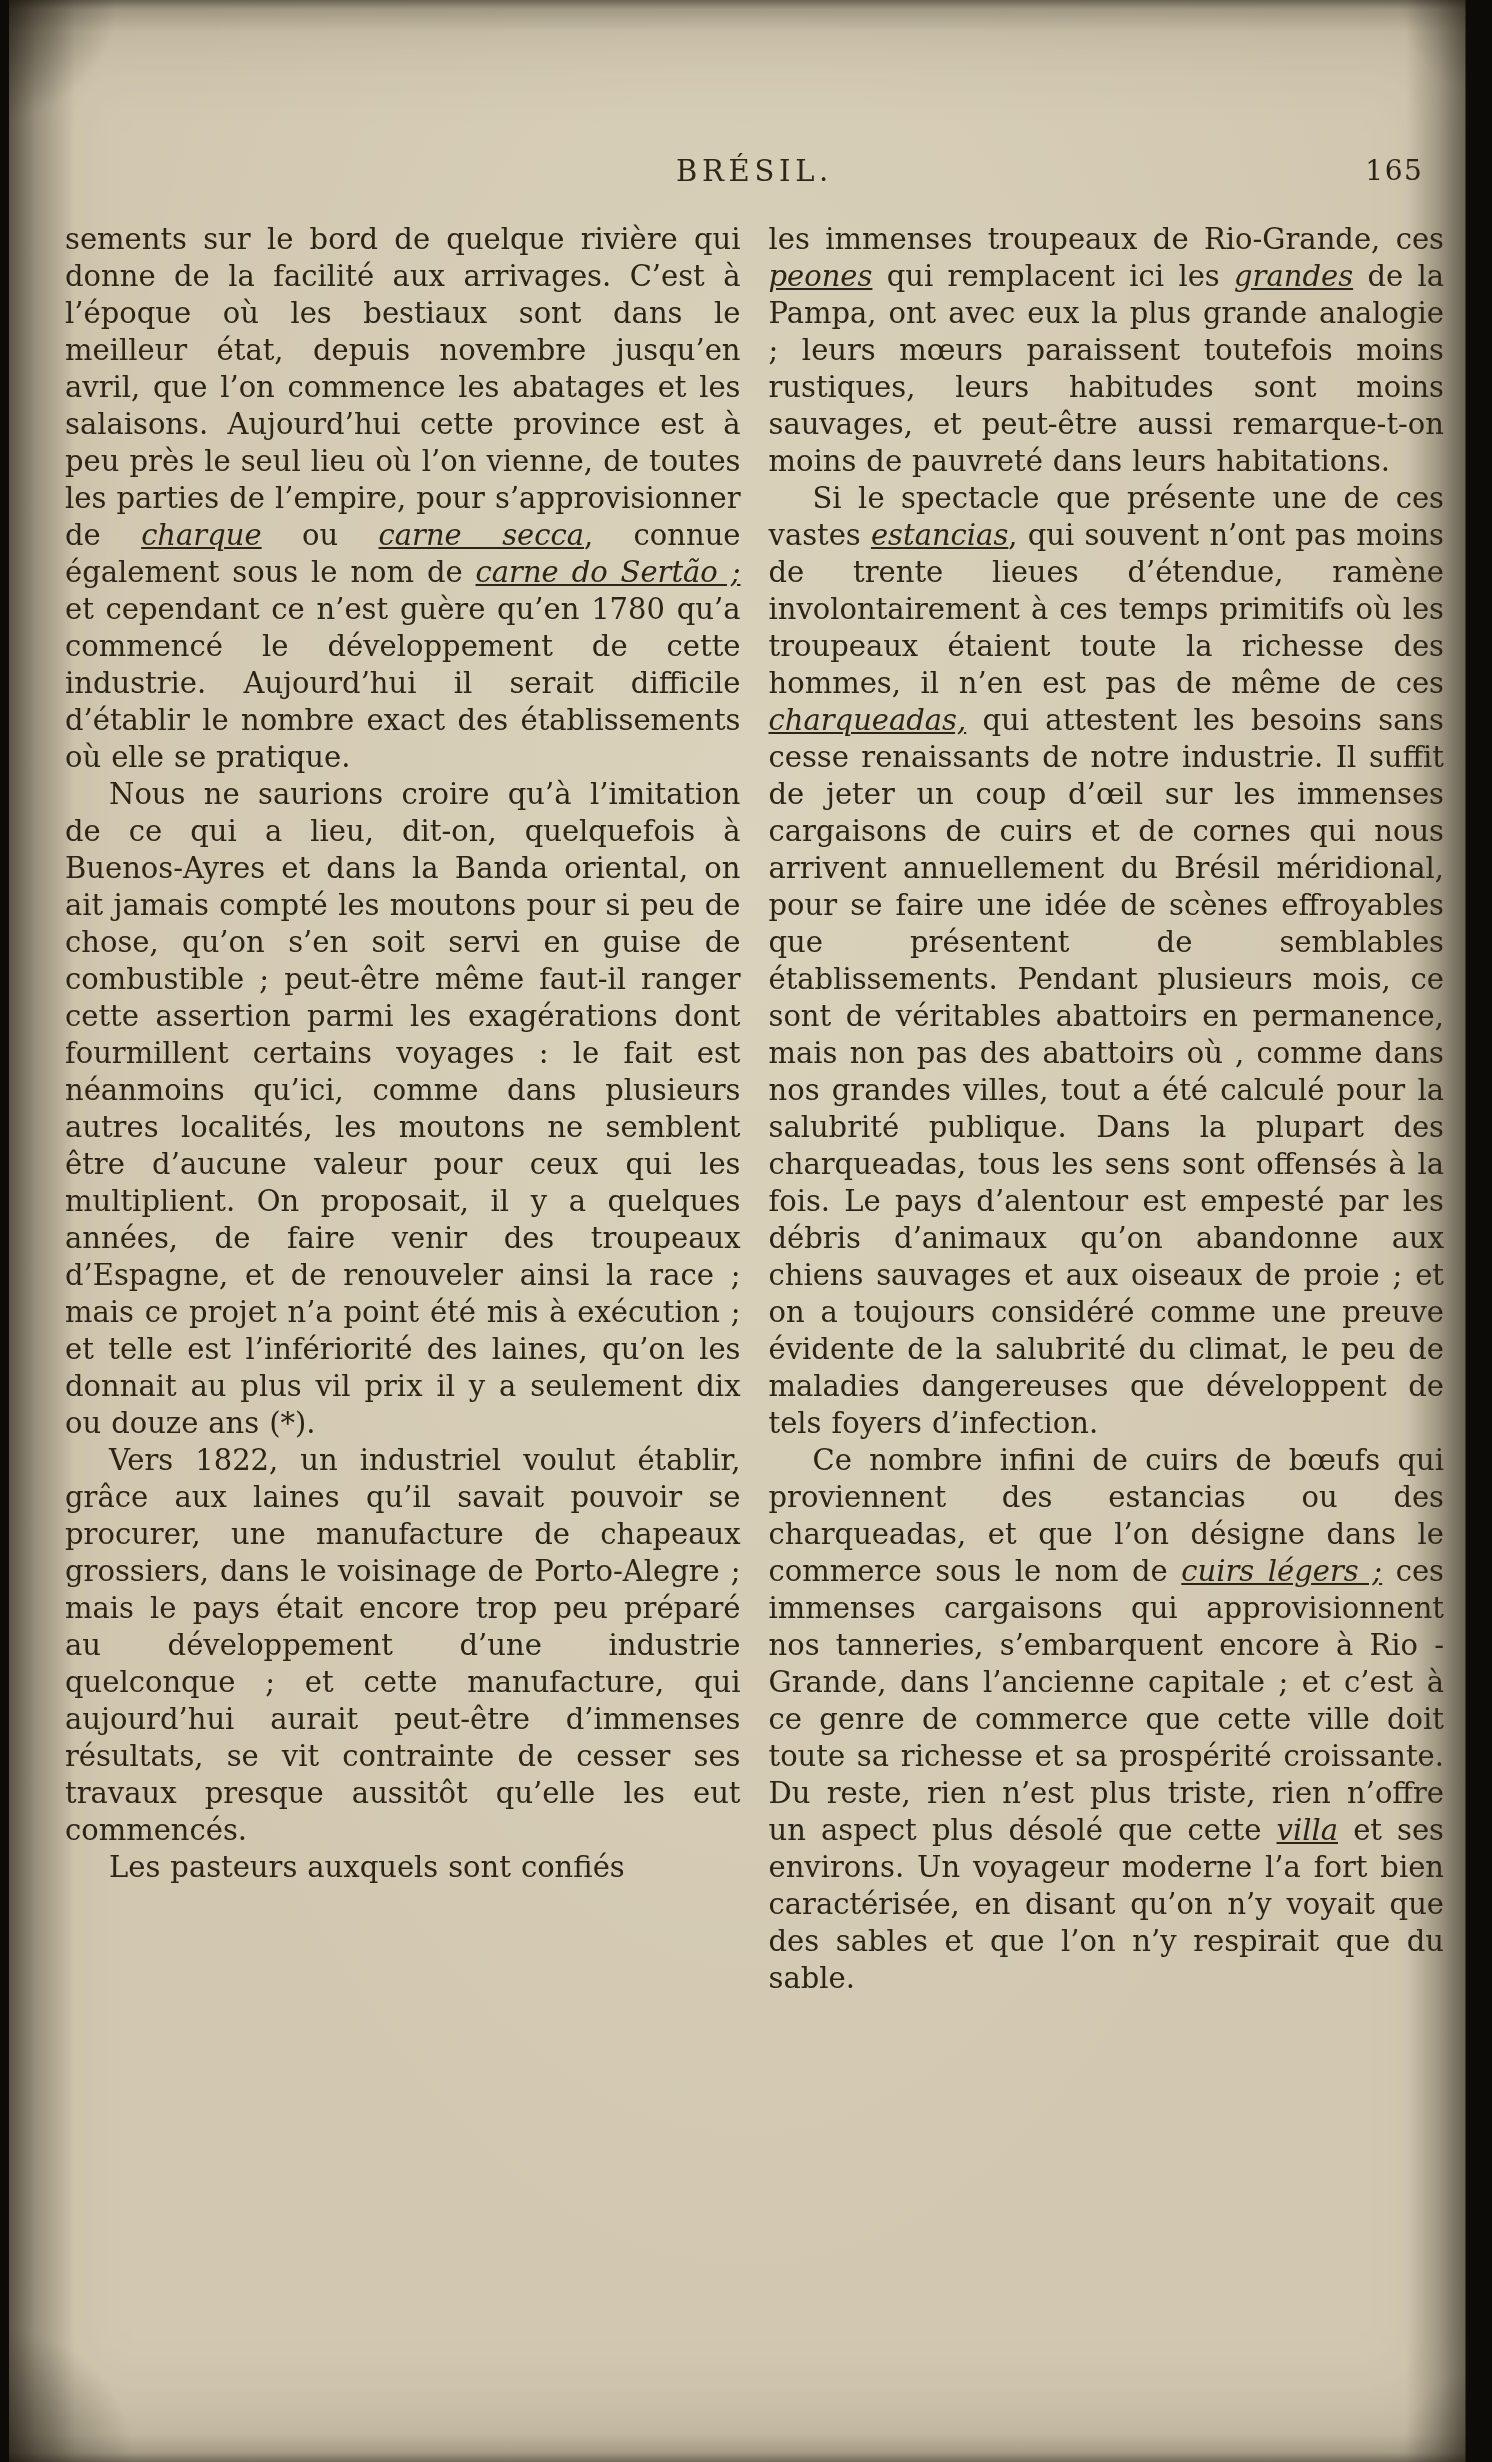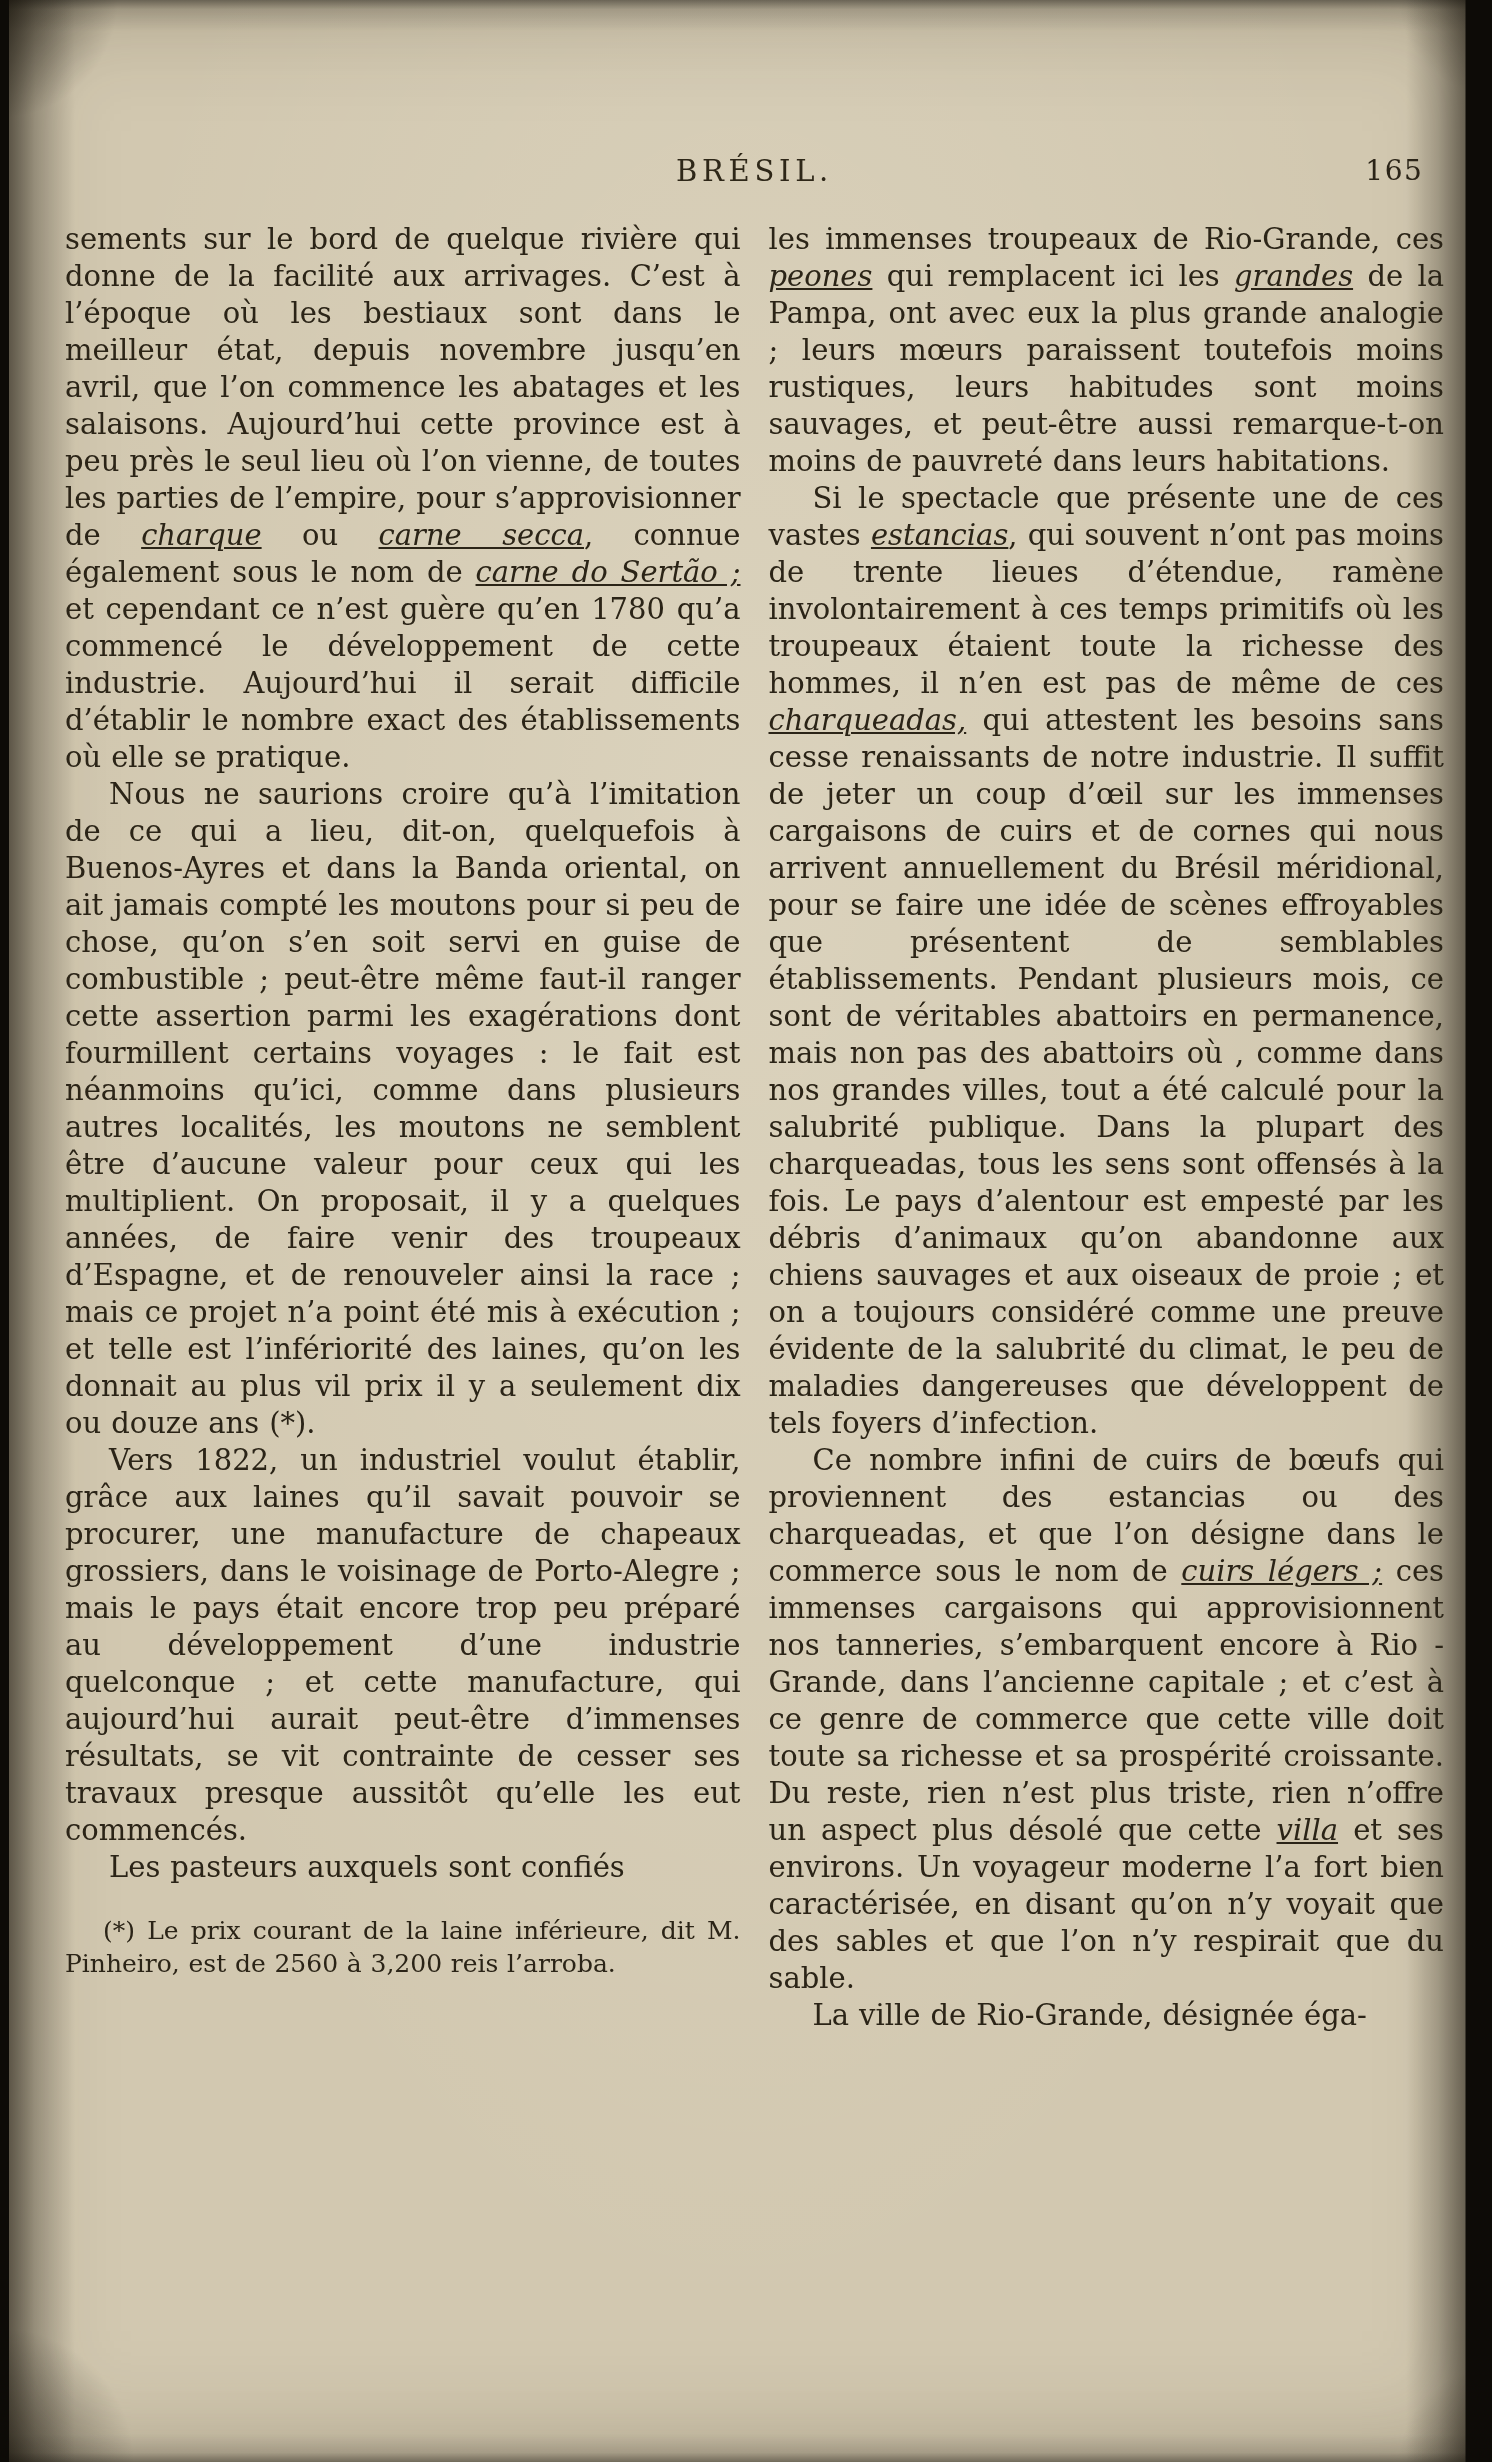--- a/index.html
+++ b/index.html
@@ -119,29 +119,25 @@
     </header>
 
     <div class="columns">
       <div class="col">
         <div class="paragraphs">
             <p class="para">sements sur le bord de quelque rivière qui donne de la facilité aux arrivages. C’est à l’époque où les bestiaux sont dans le meilleur état, depuis novembre jusqu’en avril, que l’on commence les abatages et les salaisons. Aujourd’hui cette province est à peu près le seul lieu où l’on vienne, de toutes les parties de l’empire, pour s’approvisionner de <i>charque</i> ou <i>carne secca</i>, connue également sous le nom de <i>carne do Sertão ;</i> et cependant ce n’est guère qu’en 1780 qu’a commencé le développement de cette industrie. Aujourd’hui il serait difficile d’établir le nombre exact des établissements où elle se pratique.</p>
             <p class="para indent">Nous ne saurions croire qu’à l’imitation de ce qui a lieu, dit-on, quelquefois à Buenos-Ayres et dans la Banda oriental, on ait jamais compté les moutons pour si peu de chose, qu’on s’en soit servi en guise de combustible ; peut-être même faut-il ranger cette assertion parmi les exagérations dont fourmillent certains voyages : le fait est néanmoins qu’ici, comme dans plusieurs autres localités, les moutons ne semblent être d’aucune valeur pour ceux qui les multiplient. On proposait, il y a quelques années, de faire venir des troupeaux d’Espagne, et de renouveler ainsi la race ; mais ce projet n’a point été mis à exécution ; et telle est l’infériorité des laines, qu’on les donnait au plus vil prix il y a seulement dix ou douze ans (*).</p>
             <p class="para indent">Vers 1822, un industriel voulut établir, grâce aux laines qu’il savait pouvoir se procurer, une manufacture de chapeaux grossiers, dans le voisinage de Porto-Alegre ; mais le pays était encore trop peu préparé au développement d’une industrie quelconque ; et cette manufacture, qui aujourd’hui aurait peut-être d’immenses résultats, se vit contrainte de cesser ses travaux presque aussitôt qu’elle les eut commencés.</p>
             <p class="para indent">Les pasteurs auxquels sont confiés</p>
           </div>
-        <div class="footnote-block">
-            <p class="para indent">(*) Le prix courant de la laine inférieure, dit M. Pinheiro, est de 2560 à 3,200 reis l’arroba.</p>
-          </div>
       </div>
       <div class="col">
         <div class="paragraphs">
             <p class="para">les immenses troupeaux de Rio-Grande, ces <i>peones</i> qui remplacent ici les <i>grandes</i> de la Pampa, ont avec eux la plus grande analogie ; leurs mœurs paraissent toutefois moins rustiques, leurs habitudes sont moins sauvages, et peut-être aussi remarque-t-on moins de pauvreté dans leurs habitations.</p>
             <p class="para indent">Si le spectacle que présente une de ces vastes <i>estancias</i>, qui souvent n’ont pas moins de trente lieues d’étendue, ramène involontairement à ces temps primitifs où les troupeaux étaient toute la richesse des hommes, il n’en est pas de même de ces <i>charqueadas,</i> qui attestent les besoins sans cesse renaissants de notre industrie. Il suffit de jeter un coup d’œil sur les immenses cargaisons de cuirs et de cornes qui nous arrivent annuellement du Brésil méridional, pour se faire une idée de scènes effroyables que présentent de semblables établissements. Pendant plusieurs mois, ce sont de véritables abattoirs en permanence, mais non pas des abattoirs où , comme dans nos grandes villes, tout a été calculé pour la salubrité publique. Dans la plupart des charqueadas, tous les sens sont offensés à la fois. Le pays d’alentour est empesté par les débris d’animaux qu’on abandonne aux chiens sauvages et aux oiseaux de proie ; et on a toujours considéré comme une preuve évidente de la salubrité du climat, le peu de maladies dangereuses que développent de tels foyers d’infection.</p>
             <p class="para indent">Ce nombre infini de cuirs de bœufs qui proviennent des estancias ou des charqueadas, et que l’on désigne dans le commerce sous le nom de <i>cuirs légers ;</i> ces immenses cargaisons qui approvisionnent nos tanneries, s’embarquent encore à Rio - Grande, dans l’ancienne capitale ; et c’est à ce genre de commerce que cette ville doit toute sa richesse et sa prospérité croissante. Du reste, rien n’est plus triste, rien n’offre un aspect plus désolé que cette <i>villa</i> et ses environs. Un voyageur moderne l’a fort bien caractérisée, en disant qu’on n’y voyait que des sables et que l’on n’y respirait que du sable.</p>
-            <p class="para indent">La ville de Rio-Grande, désignée éga-</p>
           </div>
       </div>
     </div>
 
   </div>
 </div>
 
 
 </body></html>

